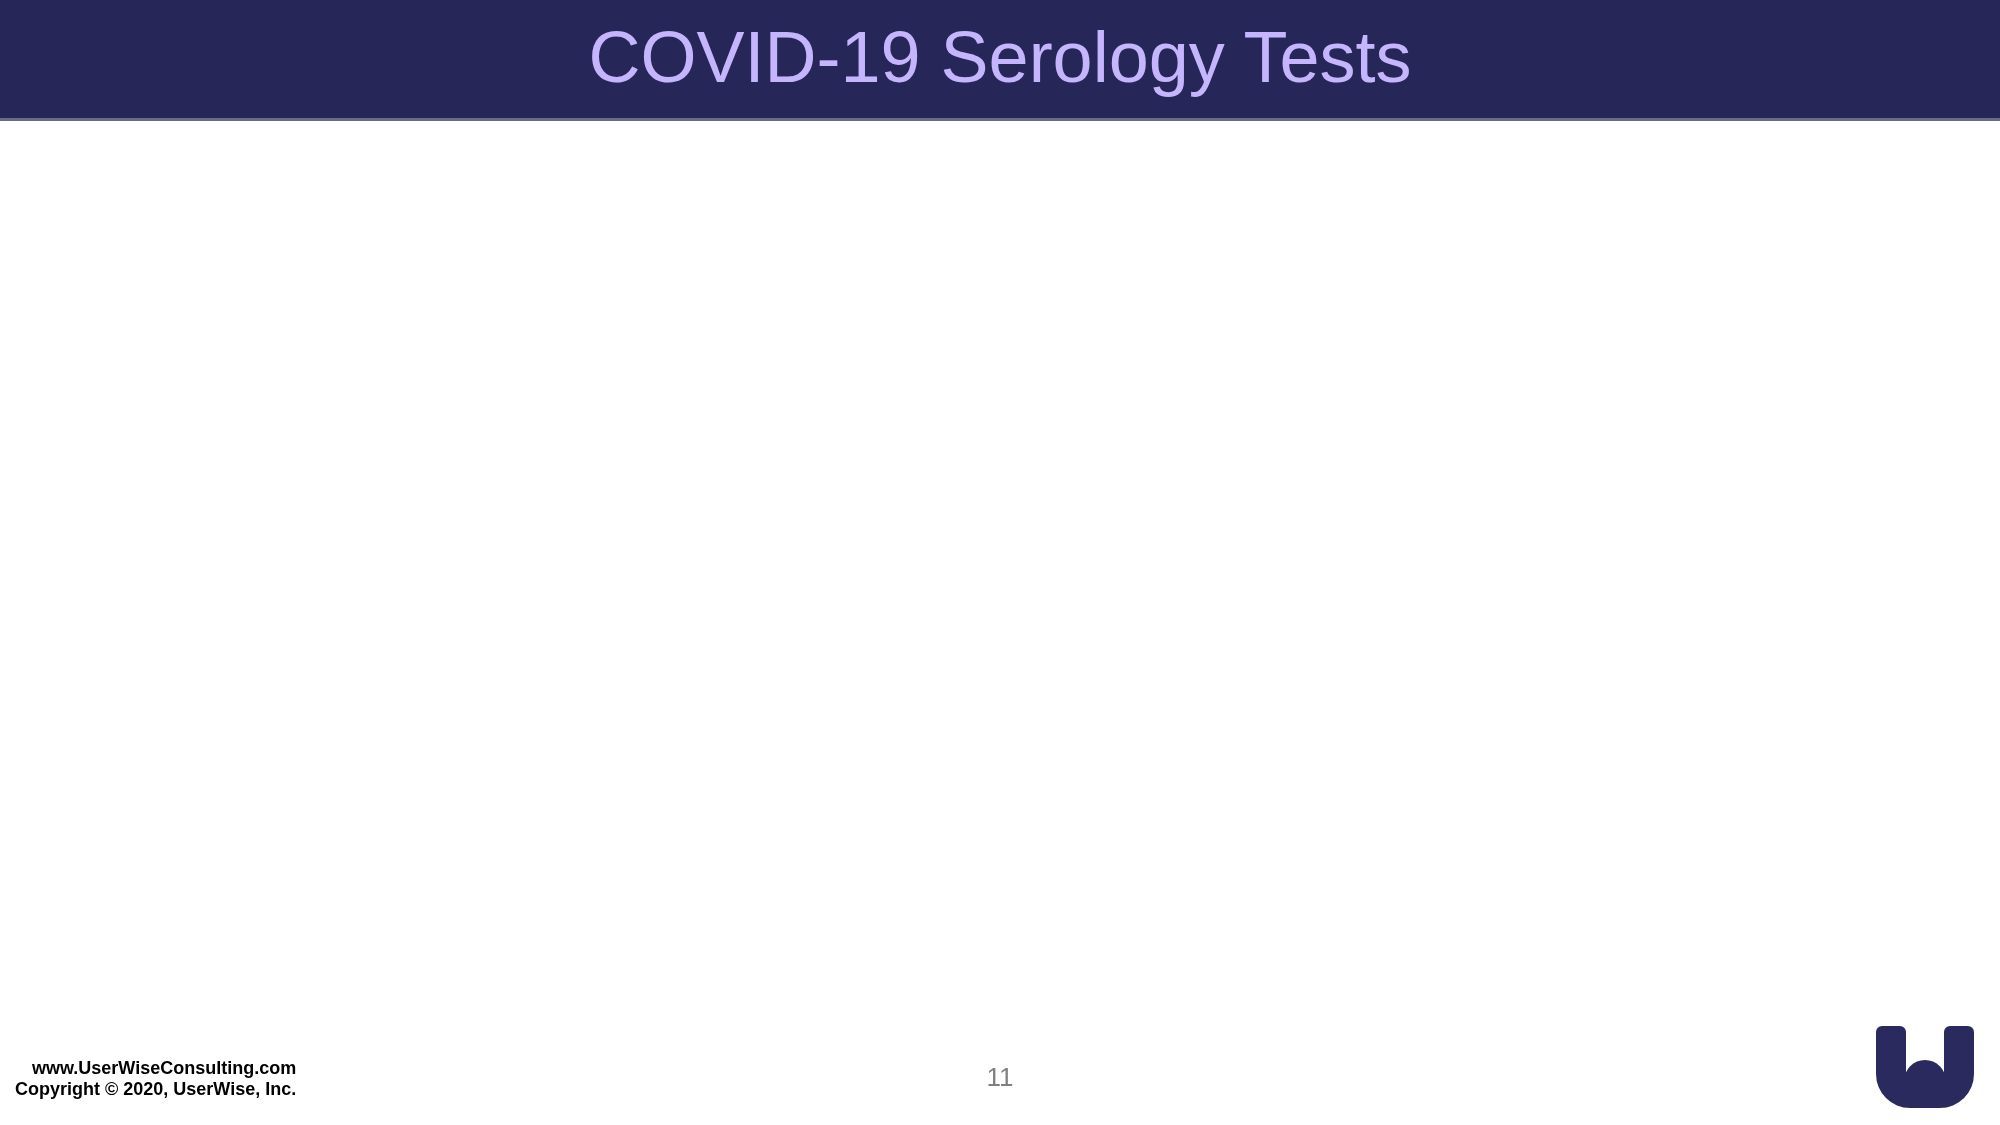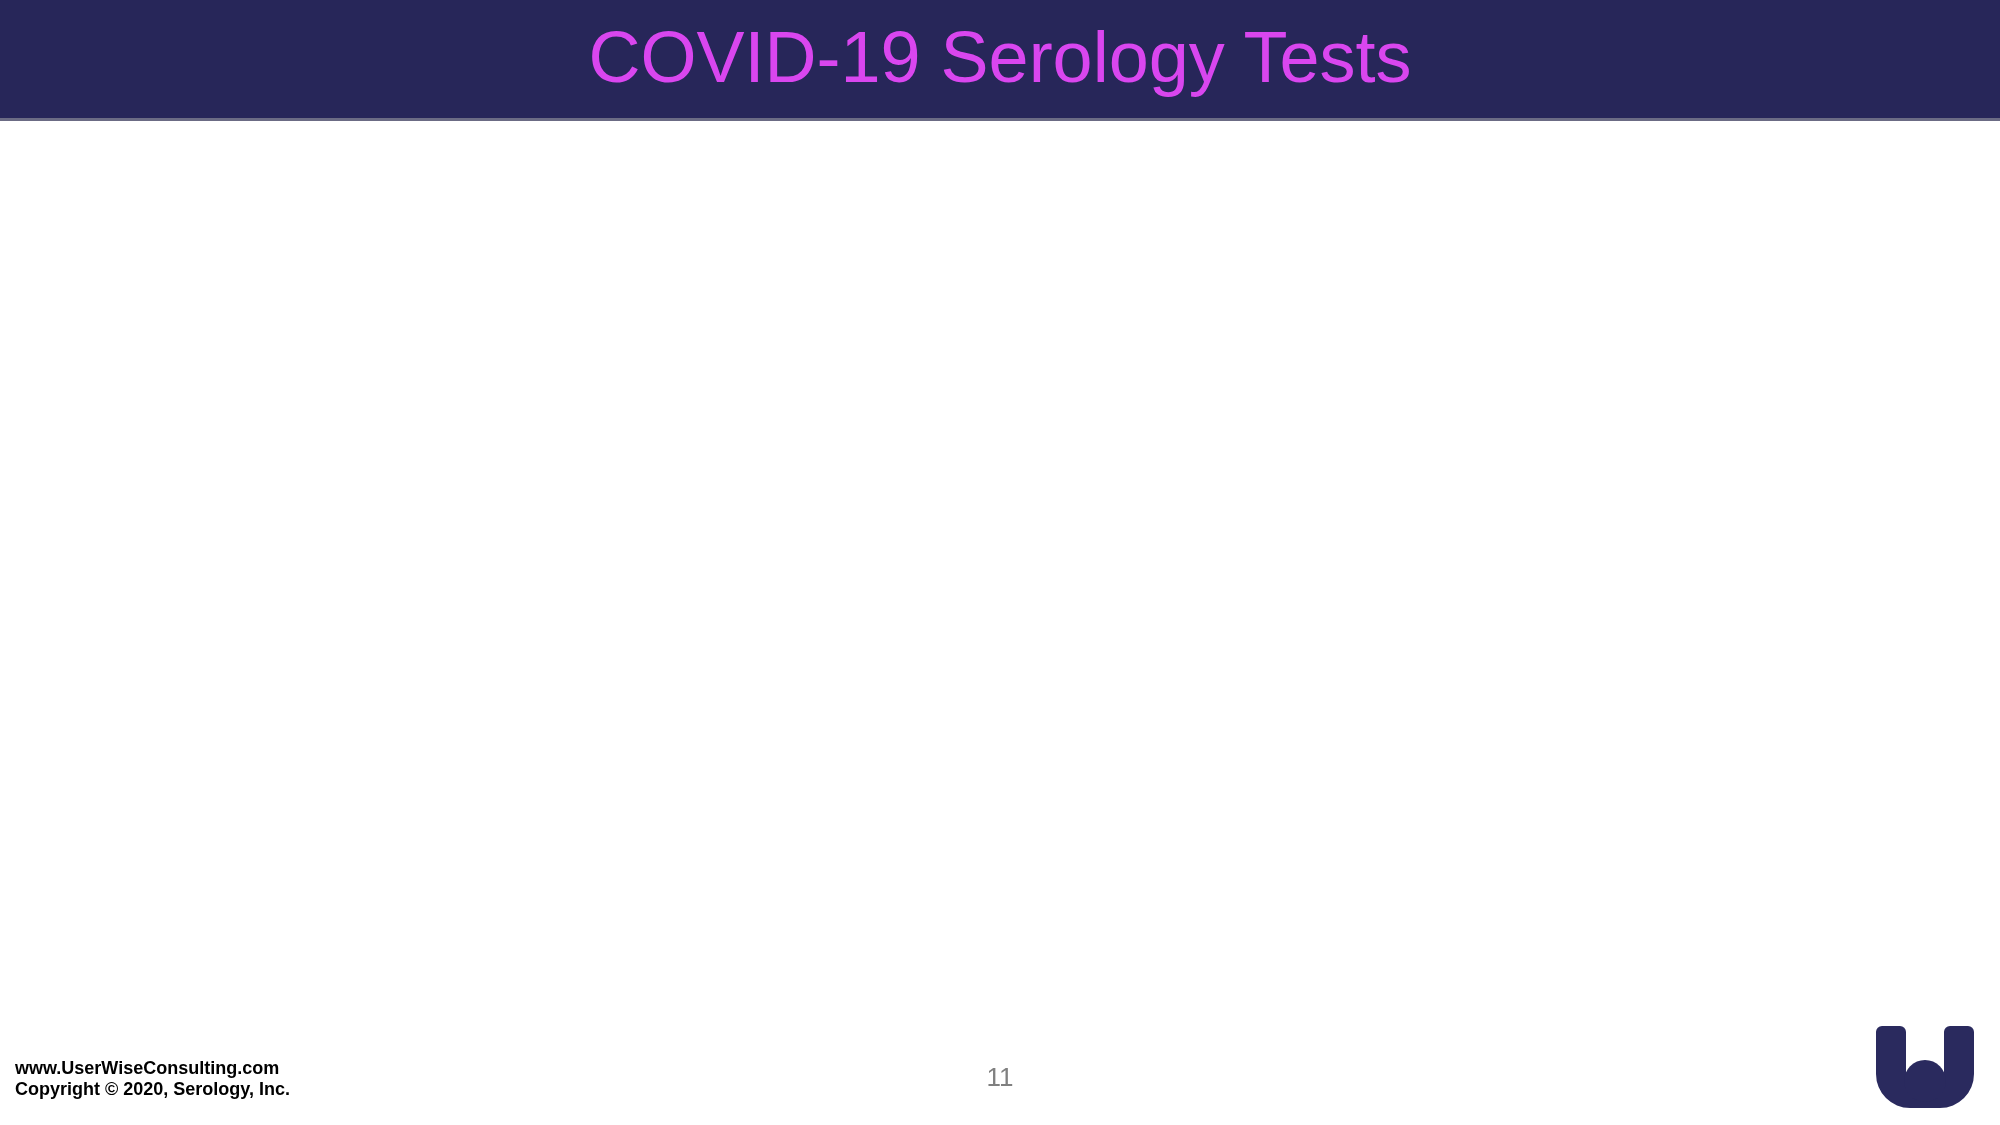--- a/index.html
+++ b/index.html
@@ -34,21 +34,21 @@
   }
   .title-bar-underline {
     position: absolute;
     left: 0;
     top: 118px;
     width: 2000px;
     height: 3px;
     background: #6b6b84;
   }
   .slide-title {
-    color: #d946ef;
+    color: #c4b5fd;
     font-size: 72px;
     line-height: 1;
     font-weight: 400;
     letter-spacing: 0px;
     white-space: nowrap;
     text-align: center;
     margin: 0;
     padding: 0;
     position: relative;
     top: -2px;
@@ -76,20 +76,21 @@
     left: 15px;
     top: 1058px;
     color: #000000;
     font-size: 18px;
     line-height: 21px;
     font-weight: 700;
     white-space: nowrap;
   }
   .footer-left .footer-line {
     display: block;
+    text-align: right;
   }
 
   .page-number {
     position: absolute;
     left: 0;
     top: 1062px;
     width: 2000px;
     text-align: center;
     color: #808080;
     font-size: 26px;
@@ -118,21 +119,21 @@
   <div class="title-bar">
     <h1 class="slide-title">COVID-19 Serology Tests</h1>
   </div>
   <div class="title-bar-underline"></div>
 
   <div class="body-block">
   </div>
 
   <div class="footer-left">
     <span class="footer-line">www.UserWiseConsulting.com</span>
-    <span class="footer-line">Copyright ©  2020, Serology, Inc.</span>
+    <span class="footer-line">Copyright ©  2020, UserWise, Inc.</span>
   </div>
 
   <div class="page-number">11</div>
 
   <div class="logo">
     <svg viewBox="0 0 106 82" xmlns="http://www.w3.org/2000/svg" aria-hidden="true">
 
       <path d="M4 6
                a6 6 0 0 1 6 -6
                h18

